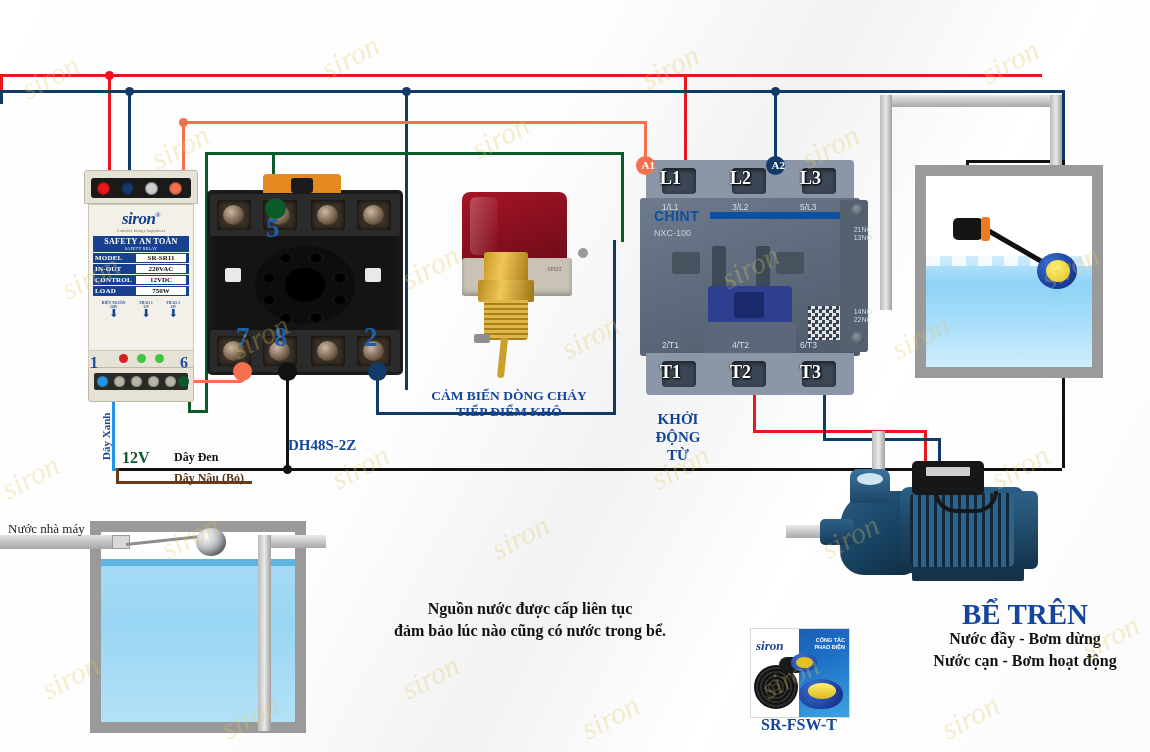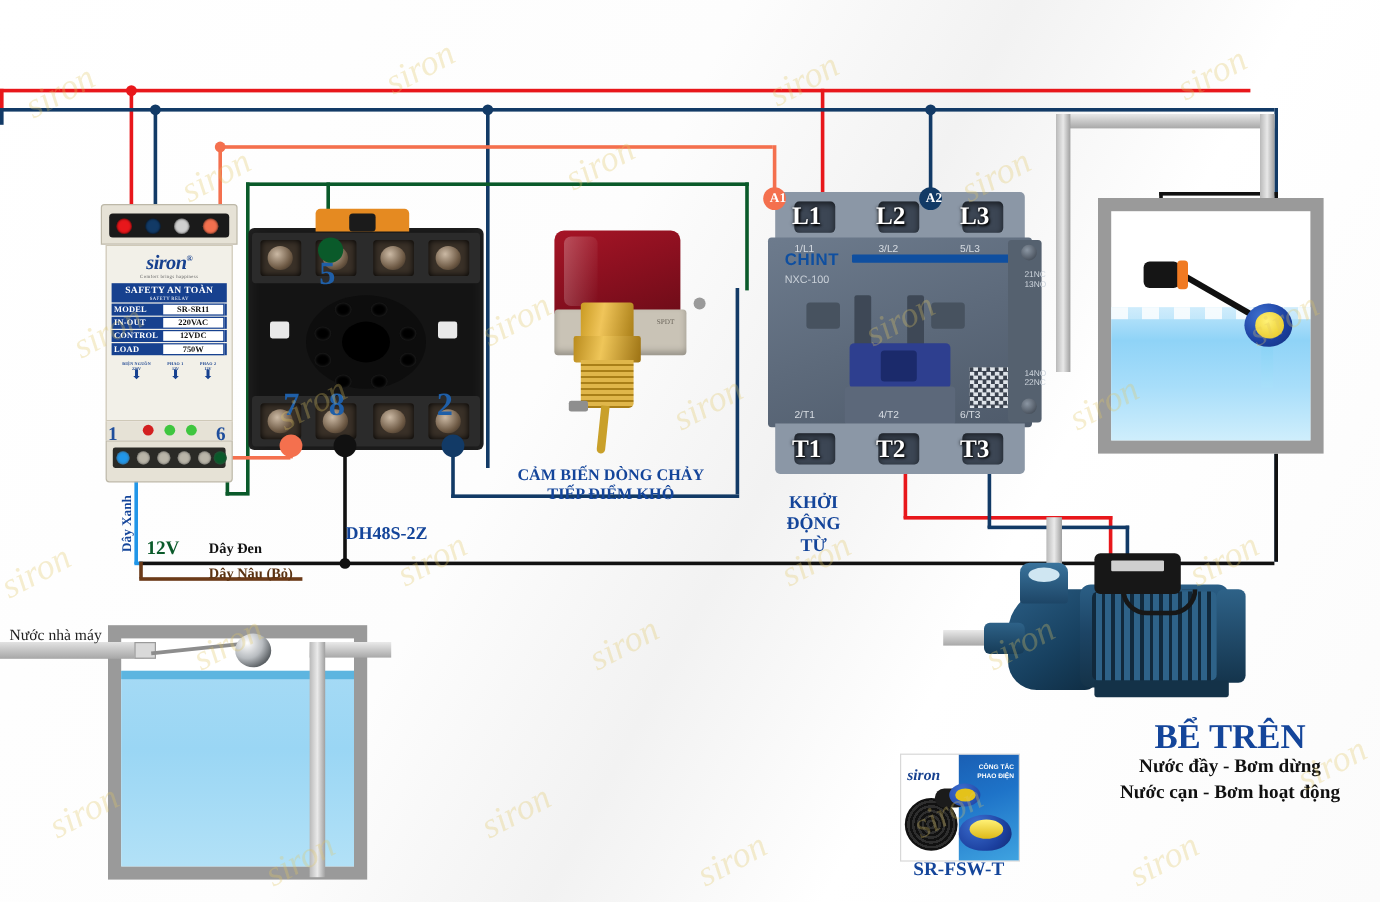--- a/index.html
+++ b/index.html
@@ -125,21 +125,21 @@
   .ct-sidescrew{position:absolute;right:4px;width:13px;height:13px;border-radius:50%;
               background:radial-gradient(circle at 38% 34%,#8b96a3,#333b46);}
   .ct-tabs{position:absolute;left:72px;top:48px;width:76px;height:42px;}
   .ct-tab{position:absolute;width:14px;height:42px;background:#3e4856;border-radius:2px 2px 0 0;}
   .ct-coil{position:absolute;left:68px;top:88px;width:84px;height:38px;background:#2e3f8f;border-radius:4px;}
   .ct-coil:before{content:"";position:absolute;left:26px;top:6px;width:30px;height:26px;background:#1b2a6b;border-radius:3px;}
   .ct-box{position:absolute;left:64px;top:124px;width:92px;height:32px;background:#5c687a;border-radius:3px;}
   .ct-sq{position:absolute;width:28px;height:22px;background:#47525f;border-radius:3px;}
   .ct-qr{position:absolute;right:18px;top:108px;width:34px;height:34px;
          background:repeating-conic-gradient(#dfe4e9 0 25%,#39414d 0 50%) 0 0/7px 7px;}
-  .tlabel{position:absolute;font-family:"Liberation Serif",serif;font-weight:bold;font-size:21px;
+  .tlabel{position:absolute;font-family:"Liberation Serif",serif;font-weight:bold;font-size:18px;
           color:#fff;text-shadow:0 0 3px #000,1px 1px 2px #000;z-index:26;text-align:center;}
   .a-badge{position:absolute;width:19px;height:19px;border-radius:50%;z-index:30;color:#fff;
            font-family:"Liberation Serif",serif;font-weight:bold;font-size:11px;text-align:right;line-height:19px;}
 
   
   #uptank{position:absolute;left:915px;top:165px;width:188px;height:213px;z-index:18;
           border:11px solid #9a9a9a;background:#fff;box-sizing:border-box;}
   .ut-water{position:absolute;left:0;right:0;bottom:0;height:58%;
             background:linear-gradient(180deg,#bfe6fb 0%,#8fd3f7 25%,#a8defa 60%,#cfeefc 100%);}
   .ut-wave{position:absolute;left:0;right:0;top:0;height:10px;
@@ -543,20 +543,24 @@
       <div class="lt-top"></div>
     </div>
   </div>
   <div class="lt-valve"></div>
   <div class="lt-arm"></div>
   <div class="lt-ball"></div>
   <div class="lt-suctop"></div>
   <div class="lt-suction"></div>
   <div class="lbl" style="left:8px;top:521px;font-size:13px;font-weight:normal;color:#222;">Nước nhà máy</div>
 
+  <div class="lbl lbl-black" style="left:330px;top:598px;font-size:16px;width:400px;text-align:center;line-height:22px;">
+    <div>Nguồn nước được cấp liên tục</div>
+    <div>đảm bảo lúc nào cũng có nước trong bể.</div>
+  </div>
 
   <div class="lbl lbl-blue" style="left:900px;top:598px;font-size:29px;width:250px;text-align:center;">BỂ TRÊN</div>
   <div class="lbl lbl-black" style="left:895px;top:628px;font-size:16px;width:260px;text-align:center;line-height:22px;">
     <div>Nước đầy - Bơm dừng</div>
     <div>Nước cạn - Bơm hoạt động</div>
   </div>
 
   <div id="prodbox">
     <div class="pb-right">
       <div class="pb-r1">

